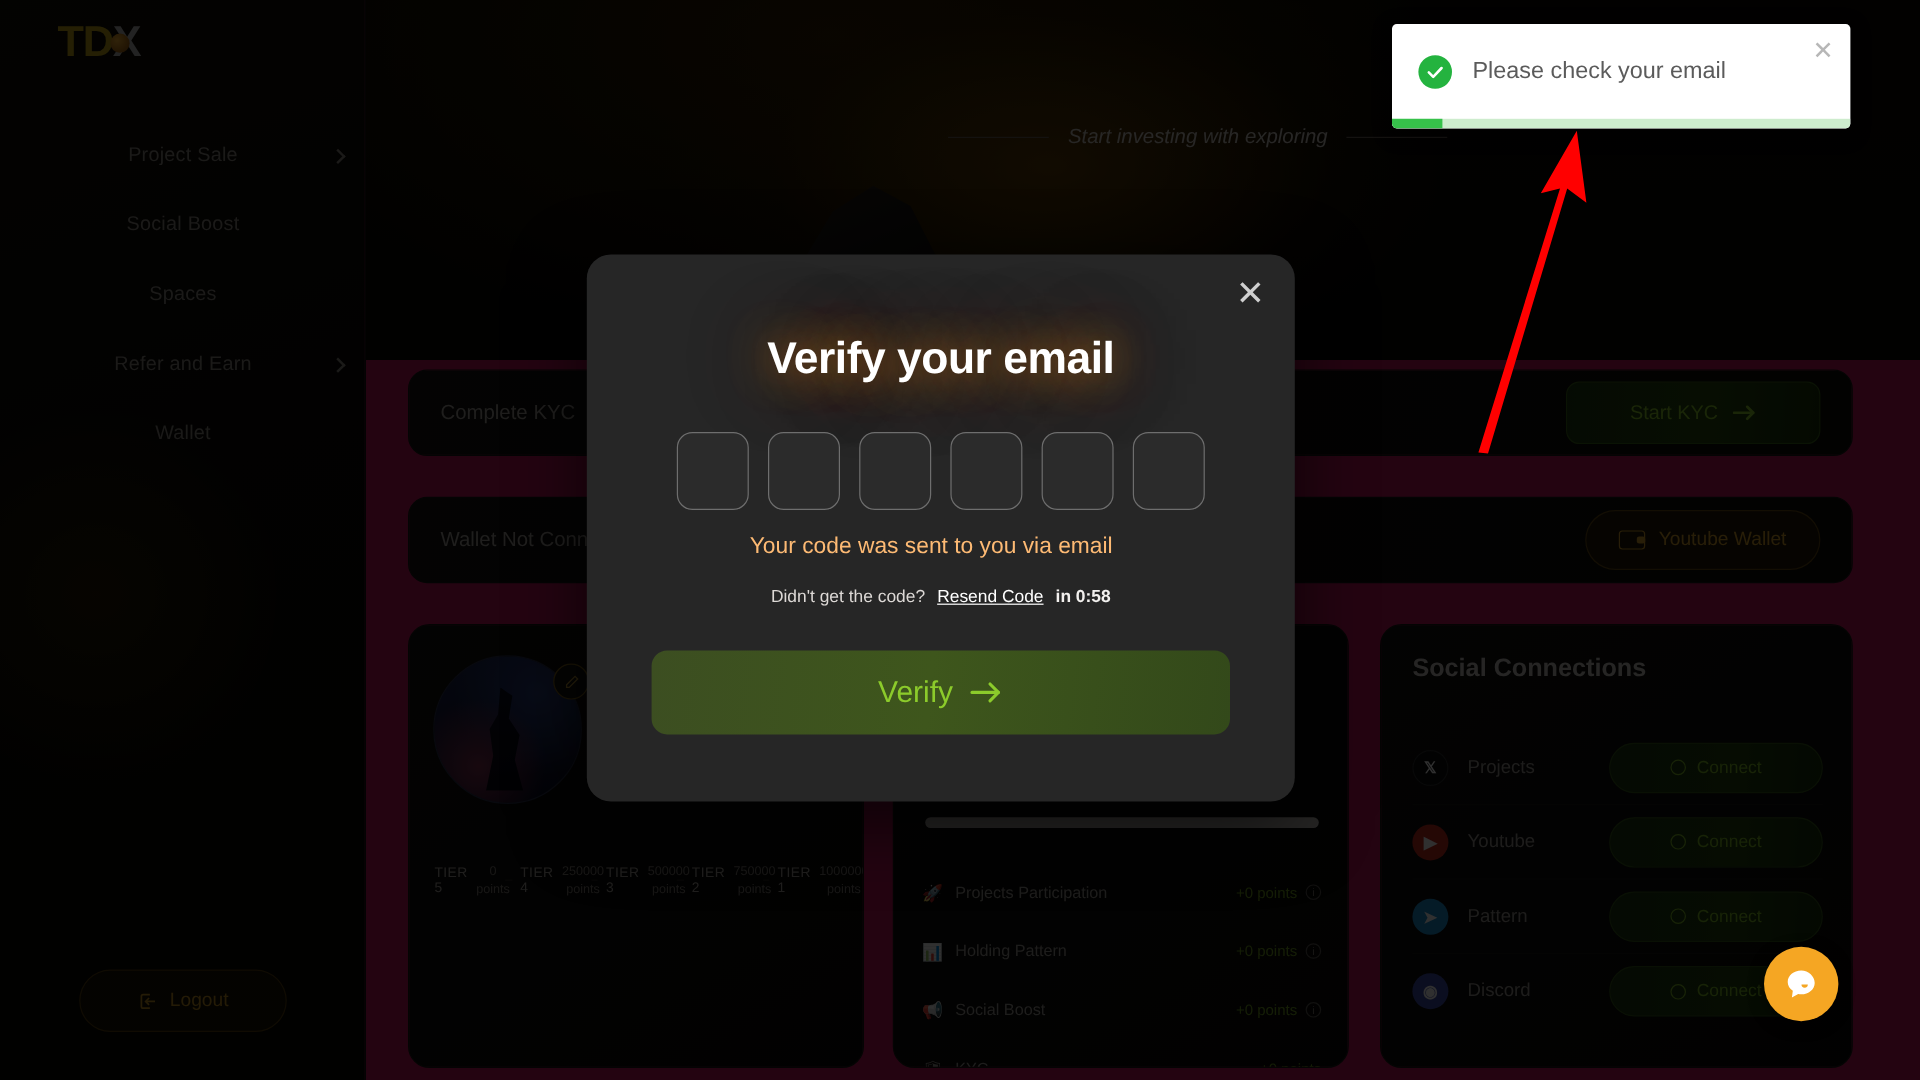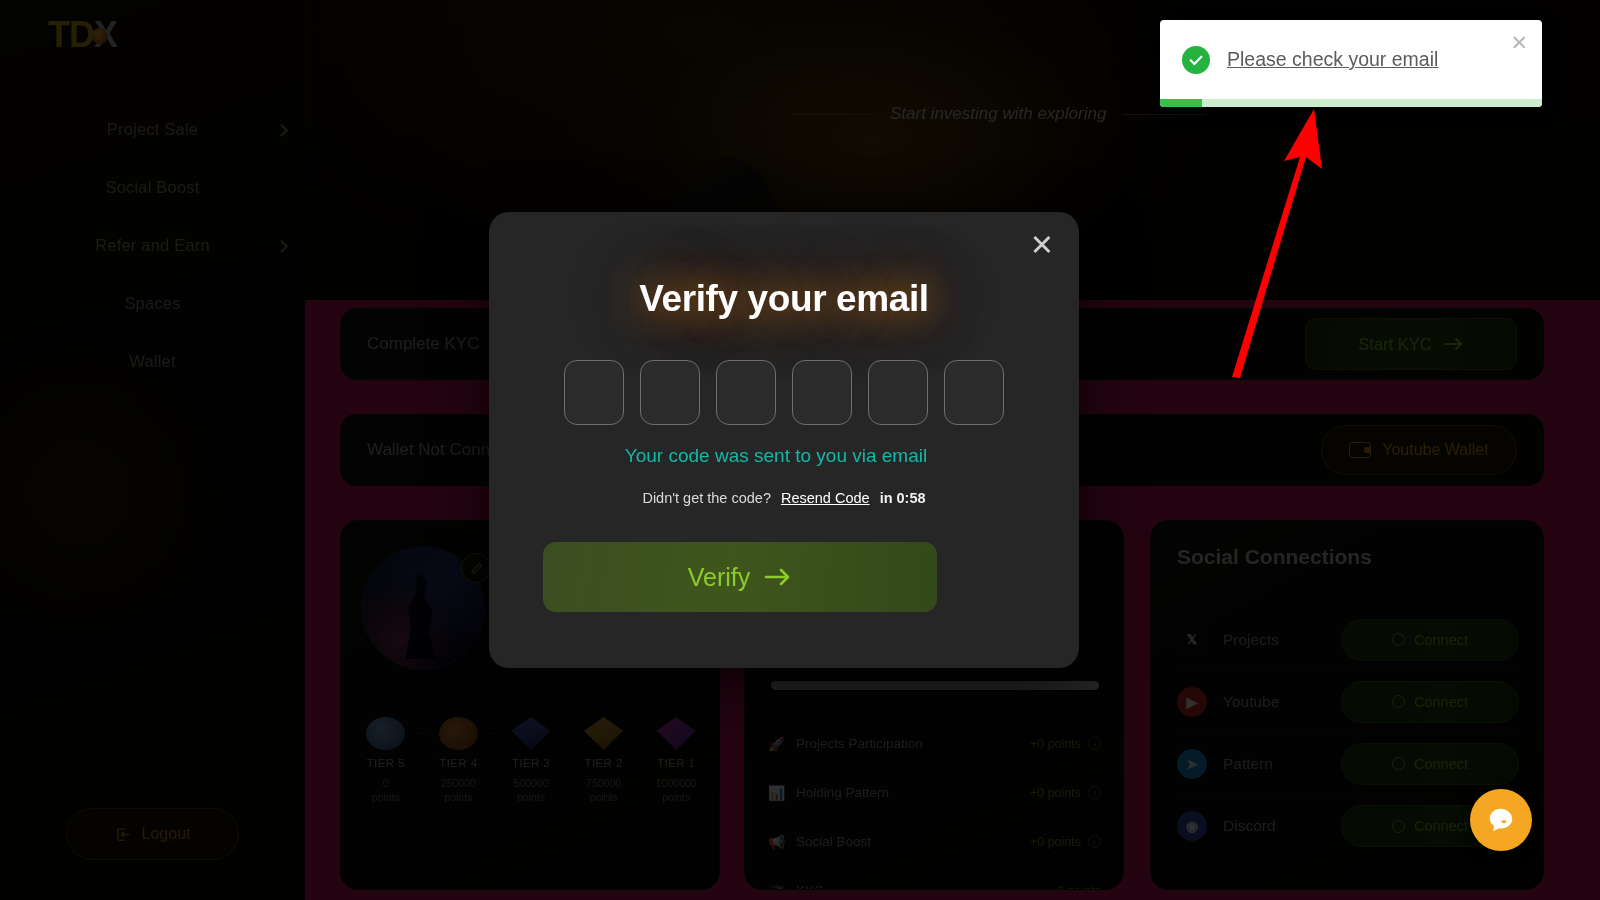--- a/index.html
+++ b/index.html
@@ -161,21 +161,21 @@
     position:absolute; left:120px; top:32px; width:30px; height:30px;
     border-radius:50%;
     background:#1a1611; border:1.5px solid #8d6b1b;
     display:flex; align-items:center; justify-content:center;
   }
   .tier-row {
     position:absolute; left:14px; top:196px; width:352px;
     display:flex; justify-content:space-between; align-items:flex-start;
   }
   .tier {
-    width:66px; display:flex; flex-direction:column; align-items:center; gap:7px;
+    width:66px; display:flex; flex-direction:row; align-items:center; gap:7px;
   }
   .tier-gem { width:39px; height:33px; border-radius:7px; }
   .tier-gem.g5{ background:radial-gradient(circle at 40% 35%,#7ea7d8,#2e4f7e); border-radius:50%; }
   .tier-gem.g4{ background:radial-gradient(circle at 40% 35%,#d58b3a,#7a4409); border-radius:50%; }
   .tier-gem.g3{ background:linear-gradient(160deg,#5566c9,#232a5e); clip-path:polygon(50% 0,100% 42%,50% 100%,0 42%); }
   .tier-gem.g2{ background:linear-gradient(160deg,#e2b33c,#8a6306); clip-path:polygon(50% 0,100% 42%,50% 100%,0 42%); }
   .tier-gem.g1{ background:linear-gradient(140deg,#d13fa6,#4c2fb0); clip-path:polygon(50% 0,100% 42%,50% 100%,0 42%); }
   .tier-name{ color:#a7a29b; font-size:11.5px; letter-spacing:.4px; }
   .tier-pts { color:#7e7973; font-size:10.5px; text-align:center; line-height:1.35; }
   .tier-sep { width:12px; height:1px; background:#2a2621; margin-top:16px; }
@@ -264,50 +264,50 @@
     display:flex; justify-content:center; gap:16px;
   }
   .otp-box{
     width:60px; height:65px; border-radius:13px;
     background:#2b2b2b; border:1px solid #6e6e6e;
     color:#fff; font-size:24px; text-align:center;
     outline:none; font-family:"Liberation Sans", sans-serif;
   }
   .otp-sub{
     position:absolute; left:0; right:16px; top:233px; text-align:center;
-    color:#14b8a6; font-size:19px;
+    color:#fdba74; font-size:19px;
   }
   .otp-resend{
     position:absolute; left:0; right:0; top:278px; text-align:center;
     color:#ddd9d6; font-size:14.5px;
     display:flex; align-items:center; justify-content:center; gap:10px;
   }
   .otp-resend .link{ text-decoration:underline; color:#ffffff; }
   .otp-resend .timer{ color:#f2f0ee; font-weight:600; }
   .btn-verify{
-    position:absolute; left:54px; top:330px; width:394px; height:70px;
+    position:absolute; left:54px; top:330px; width:482px; height:70px;
     border-radius:13px;
     background:linear-gradient(96deg,#3c4e21 0%,#3e561c 48%,#33491a 100%);
     border:none; cursor:pointer;
     display:flex; align-items:center; justify-content:center; gap:14px;
     color:#8ccb2b; font-size:25px; font-family:"Liberation Sans", sans-serif;
   }
 
   
   .toast{
     position:absolute; left:1160px; top:20px; width:382px; height:87px;
     background:#fff; border-radius:4px; overflow:hidden;
     box-shadow:0 4px 16px rgba(0,0,0,.35);
   }
   .toast-body{ display:flex; align-items:center; height:79px; padding-left:22px; gap:17px; }
   .toast-check{
     width:28px; height:28px; border-radius:50%; background:#24b33f; flex:none;
     display:flex; align-items:center; justify-content:center;
   }
-  .toast-msg{ color:#5b5b5b; font-size:19.5px;text-decoration:underline; }
+  .toast-msg{ color:#5b5b5b; font-size:19.5px; }
   .toast-close{
     position:absolute; right:14px; top:12px;
     color:#b7b7b7; font-size:21px; line-height:1; font-weight:300;
   }
   .toast-progress-bg{
     position:absolute; left:0; bottom:0; width:100%; height:8px; background:#cdeccd;
   }
   .toast-progress{ position:absolute; left:0; bottom:0; height:8px; background:#36c14a; }
 
   
@@ -329,25 +329,25 @@
 
     <div class="nav">
       <div class="nav-item">
         <span>Project Sale</span>
         <span class="chev"></span>
       </div>
       <div class="nav-item">
         <span>Social Boost</span>
       </div>
       <div class="nav-item">
+        <span>Spaces</span>
+      </div>
+      <div class="nav-item">
         <span>Refer and Earn</span>
         <span class="chev"></span>
-      </div>
-      <div class="nav-item">
-        <span>Spaces</span>
       </div>
       <div class="nav-item">
         <span>Wallet</span>
       </div>
     </div>
 
     <div class="logout-btn">
       <span class="logout-ico">
         <svg viewBox="0 0 24 24" width="17" height="17" fill="none" stroke="#c29022" stroke-width="2">
           <path d="M14 4H6a2 2 0 0 0-2 2v12a2 2 0 0 0 2 2h8"></path>

